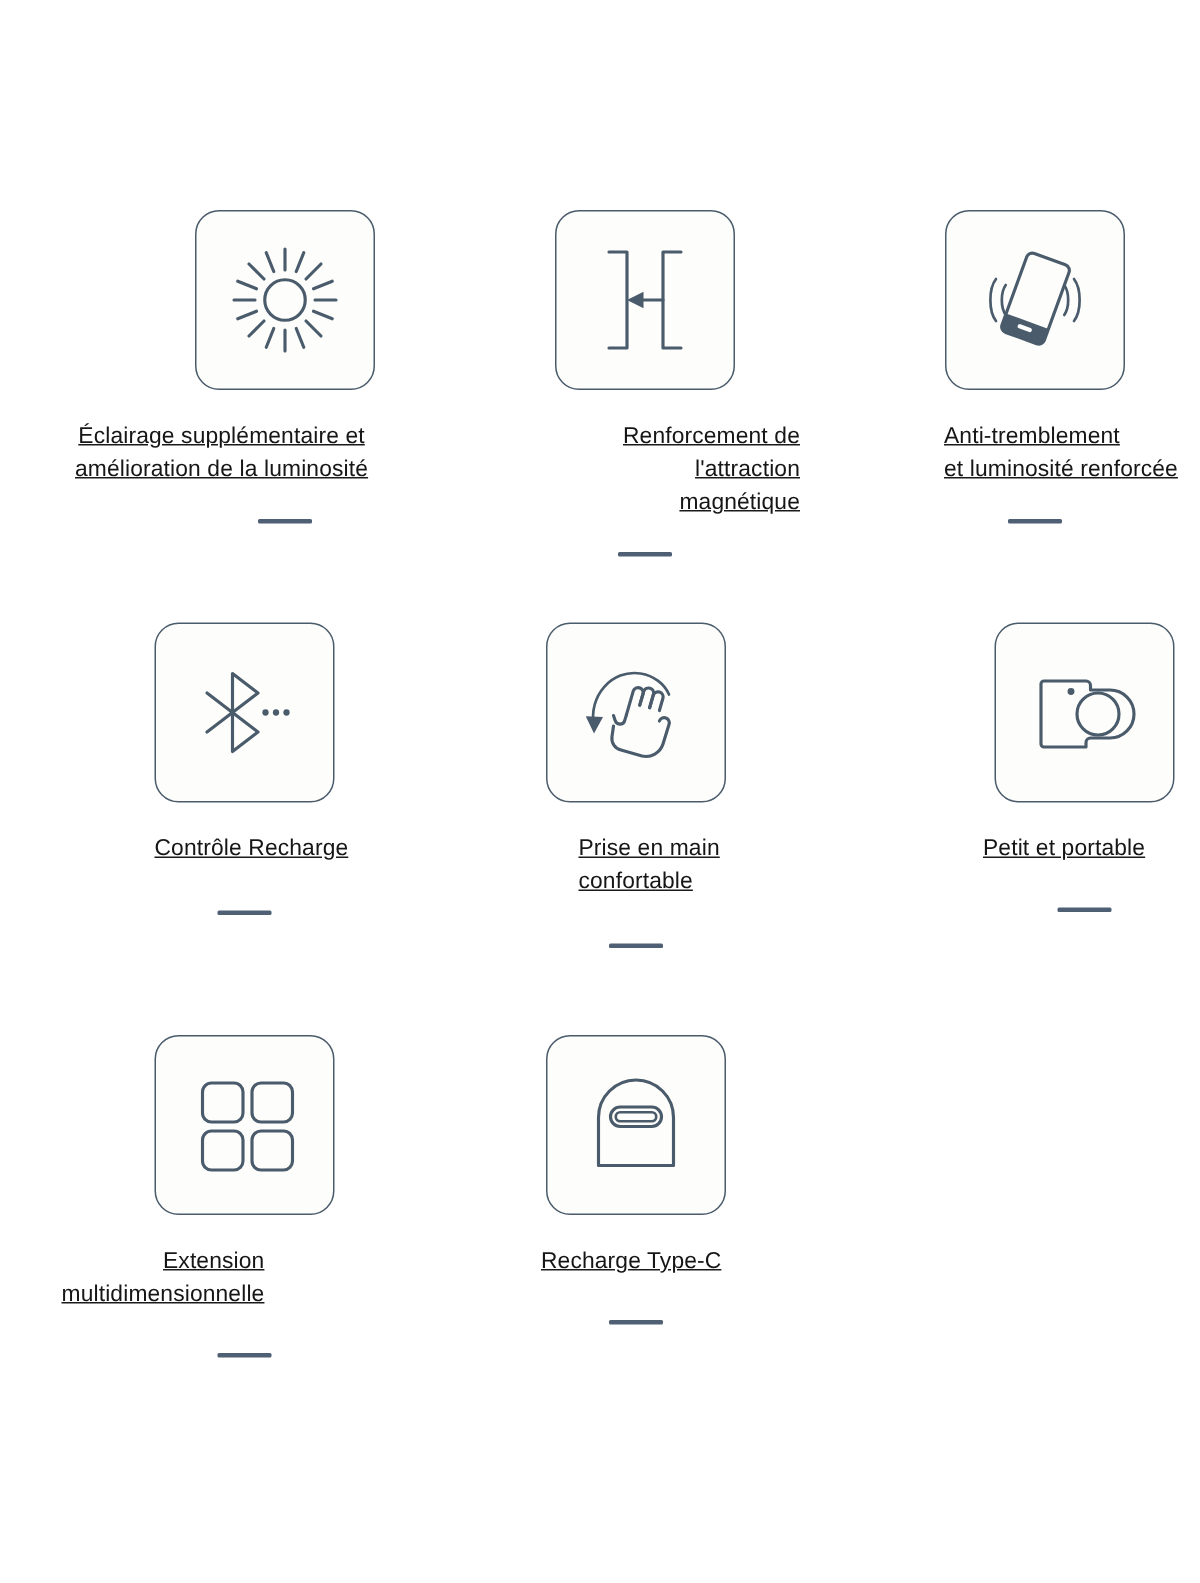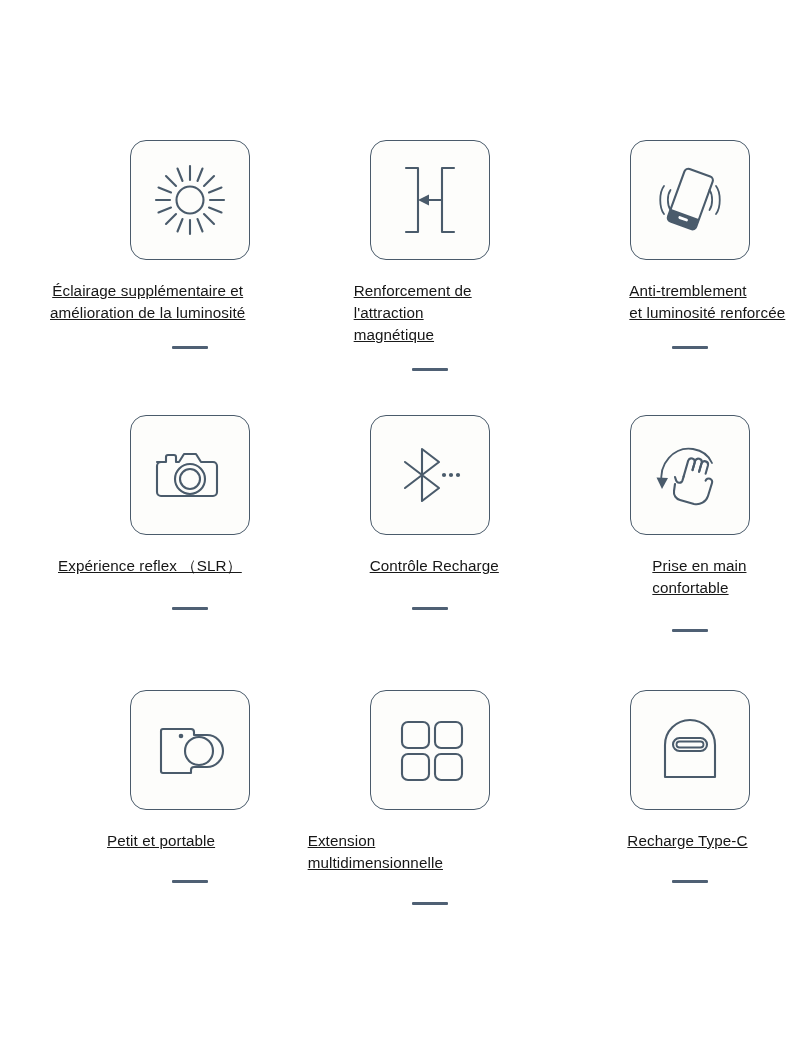--- a/index.html
+++ b/index.html
@@ -65,31 +65,31 @@
   .feature-caption {
     margin-top: 20px;
     font-size: 15.2px;
     line-height: 1.45;
     color: #161616;
     letter-spacing: 0.1px;
     white-space: pre-line;
     max-width: 250px;
   }
   .feature-cell.col-0 .feature-caption { text-align: center; }
-  .feature-cell.col-1 .feature-caption { text-align: left; }
+  .feature-cell.col-1 .feature-caption { text-align: right; }
   .feature-cell.col-2 .feature-caption { text-align: left; }
 
   
   .cell-0 .feature-caption { margin-left: 0px; }
   .cell-1 .feature-caption { margin-left: 46px; }
   .cell-2 .feature-caption { margin-left: 57px; }
   .cell-3 .feature-caption { margin-left: 8px; }
   .cell-4 .feature-caption { margin-left: 62px; }
   .cell-5 .feature-caption { margin-left: 80px; }
-  .cell-6 .feature-caption { margin-left: 57px; }
+  .cell-6 .feature-caption { margin-left: 72px; }
   .cell-7 .feature-caption { }
   .cell-8 .feature-caption { margin-left: 55px; }
 
   .feature-divider {
     width: 36px;
     height: 3px;
     background: #4f6074;
     border-radius: 1px;
     margin-top: 22px;
   }
@@ -180,31 +180,20 @@
         <path class="stroke-thin" d="M23.5 33 C20 38 20 48 23.5 53"></path>
         <path class="stroke-thin" d="M69 29 C74 35.5 74 50.5 69 57"></path>
         <path class="stroke-thin" d="M62.5 33 C66 38 66 48 62.5 53"></path>
       </svg>
     </div>
     <div class="feature-caption">Anti-tremblement
 et luminosité renforcée</div>
     <div class="feature-divider"></div>
   </div>
 
-  <div class="feature-cell col-0 row-1 cell-3">
-    <div class="icon-box">
-      <svg width="86" height="86" viewBox="0 0 86 86">
-        <path class="stroke" d="M10 30 h9 v-5 a2 2 0 0 1 2 -2 h6 a2 2 0 0 1 2 2 v5 h3 l5 -8 h12 l5 8 h12 a4 4 0 0 1 4 4 v26 a4 4 0 0 1 -4 4 H14 a4 4 0 0 1 -4 -4 V34 a4 4 0 0 1 4 -4 Z"></path>
-        <circle class="stroke" cx="43" cy="47" r="15"></circle>
-        <circle class="stroke" cx="43" cy="47" r="10"></circle>
-      </svg>
-    </div>
-    <div class="feature-caption">Expérience reflex （SLR）</div>
-    <div class="feature-divider"></div>
-  </div>
 
   <div class="feature-cell col-1 row-1 cell-4">
     <div class="icon-box">
       <svg width="86" height="86" viewBox="0 0 86 86">
         <polyline class="stroke" points="18,30 52,56 35,69 35,17 52,30 18,56"></polyline>
         <circle class="fill-dark" cx="57" cy="43" r="2.1"></circle>
         <circle class="fill-dark" cx="64" cy="43" r="2.1"></circle>
         <circle class="fill-dark" cx="71" cy="43" r="2.1"></circle>
       </svg>
     </div>

